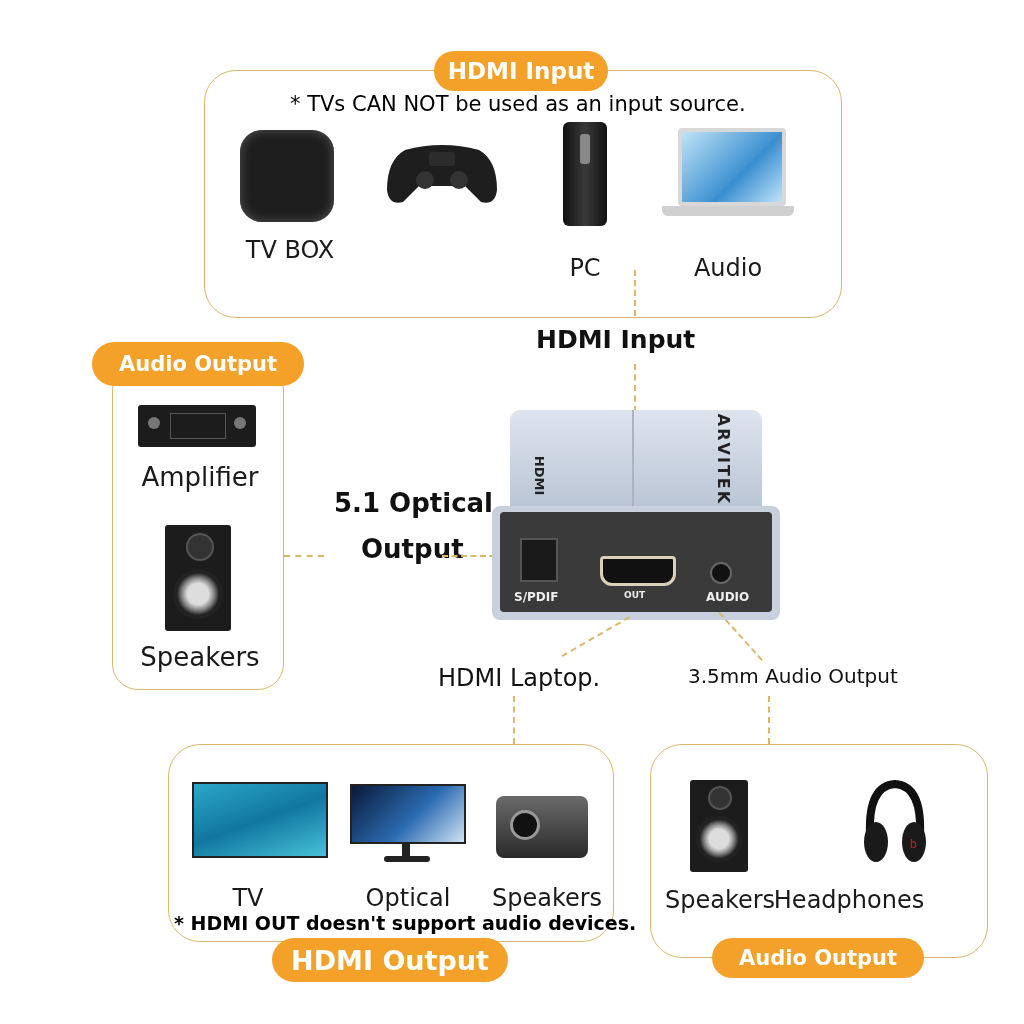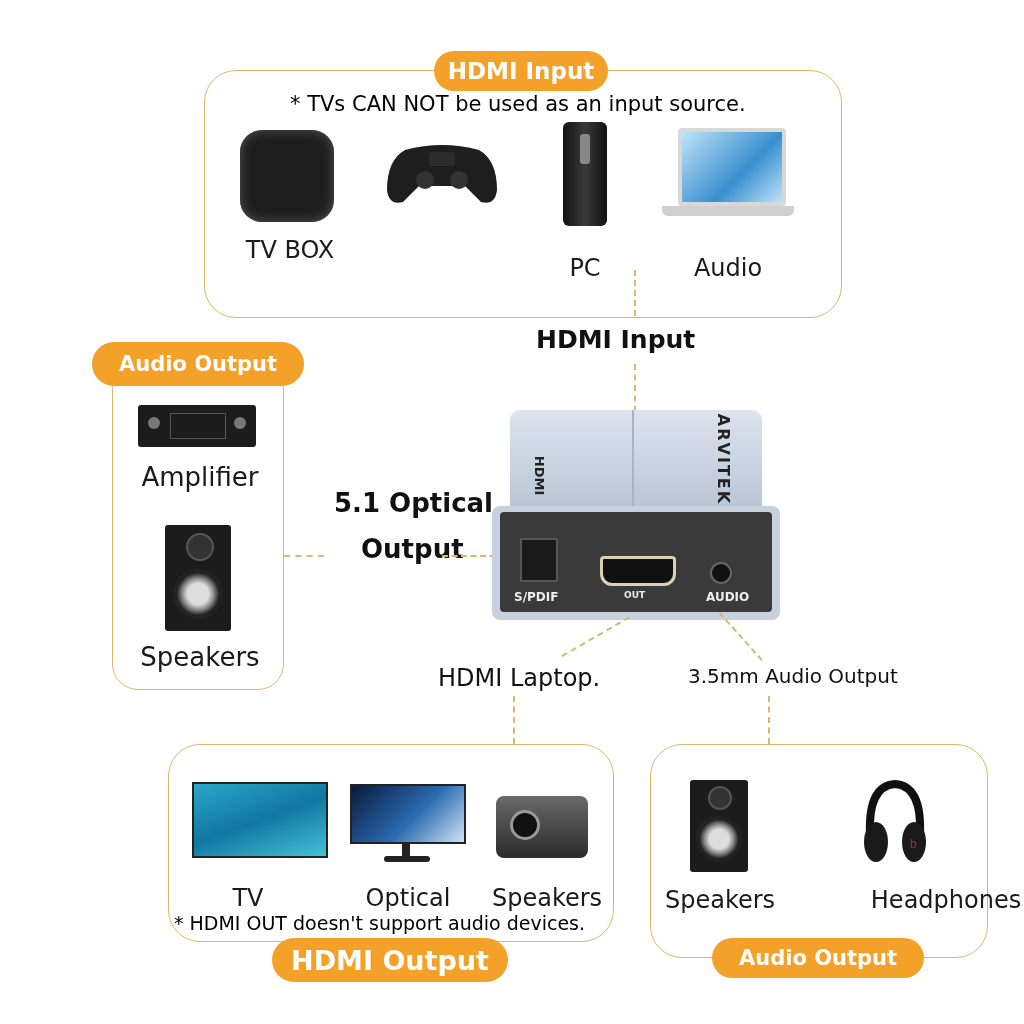--- a/index.html
+++ b/index.html
@@ -107,34 +107,34 @@
   <div style="position:absolute;left:52px;top:58px;width:8px;height:16px;background:#222;"></div>
   <div style="position:absolute;left:34px;top:72px;width:46px;height:6px;background:#222;border-radius:3px;"></div>
 </div>
 <div class="label" style="left:350px;top:884px;width:116px;">Optical</div>
 
 <div class="abs" style="left:496px;top:796px;width:92px;height:62px;background:linear-gradient(180deg,#6a6a6a,#2a2a2a);border-radius:8px;">
   <div style="position:absolute;left:14px;top:14px;width:24px;height:24px;border-radius:50%;background:#111;border:3px solid #999;"></div>
 </div>
 <div class="label" style="left:492px;top:884px;width:108px;">Speakers</div>
 
-<div class="note" style="left:174px;top:912px;font-size:19px;">* HDMI OUT doesn't support audio devices.</div>
+<div class="note" style="left:174px;top:912px;font-size:19px;font-weight:bold;">* HDMI OUT doesn't support audio devices.</div>
 <div class="pill" style="left:272px;top:938px;width:236px;height:44px;font-size:27px;">HDMI Output</div>
 
 <div class="box" style="left:650px;top:744px;width:336px;height:212px;"></div>
 
 <div class="abs" style="left:690px;top:780px;width:58px;height:92px;background:#1c1c1c;border-radius:3px;">
   <div style="position:absolute;left:18px;top:6px;width:20px;height:20px;border-radius:50%;background:#333;border:2px solid #555;"></div>
   <div style="position:absolute;left:6px;top:36px;width:46px;height:46px;border-radius:50%;background:radial-gradient(circle,#ddd 30%,#888 45%,#222 60%);"></div>
 </div>
 <div class="label" style="left:660px;top:886px;width:120px;">Speakers</div>
 
 <div class="abs" style="left:862px;top:778px;width:66px;height:90px;">
   <svg width="66" height="90" viewBox="0 0 66 90">
     <path d="M8 56 Q6 8 33 6 Q60 8 58 56" stroke="#111" stroke-width="8" fill="none"></path>
     <ellipse cx="14" cy="64" rx="12" ry="20" fill="#1a1a1a"></ellipse>
     <ellipse cx="52" cy="64" rx="12" ry="20" fill="#1a1a1a"></ellipse>
     <text x="48" y="70" font-size="12" fill="#c0202a" font-family="Liberation Sans, sans-serif">b</text>
   </svg>
 </div>
-<div class="label" style="left:868px;top:886px;width:156px;">Headphones</div>
+<div class="label" style="left:771px;top:886px;width:156px;">Headphones</div>
 
 <div class="pill" style="left:712px;top:938px;width:212px;height:40px;font-size:21px;">Audio Output</div>
 
 </body></html>

